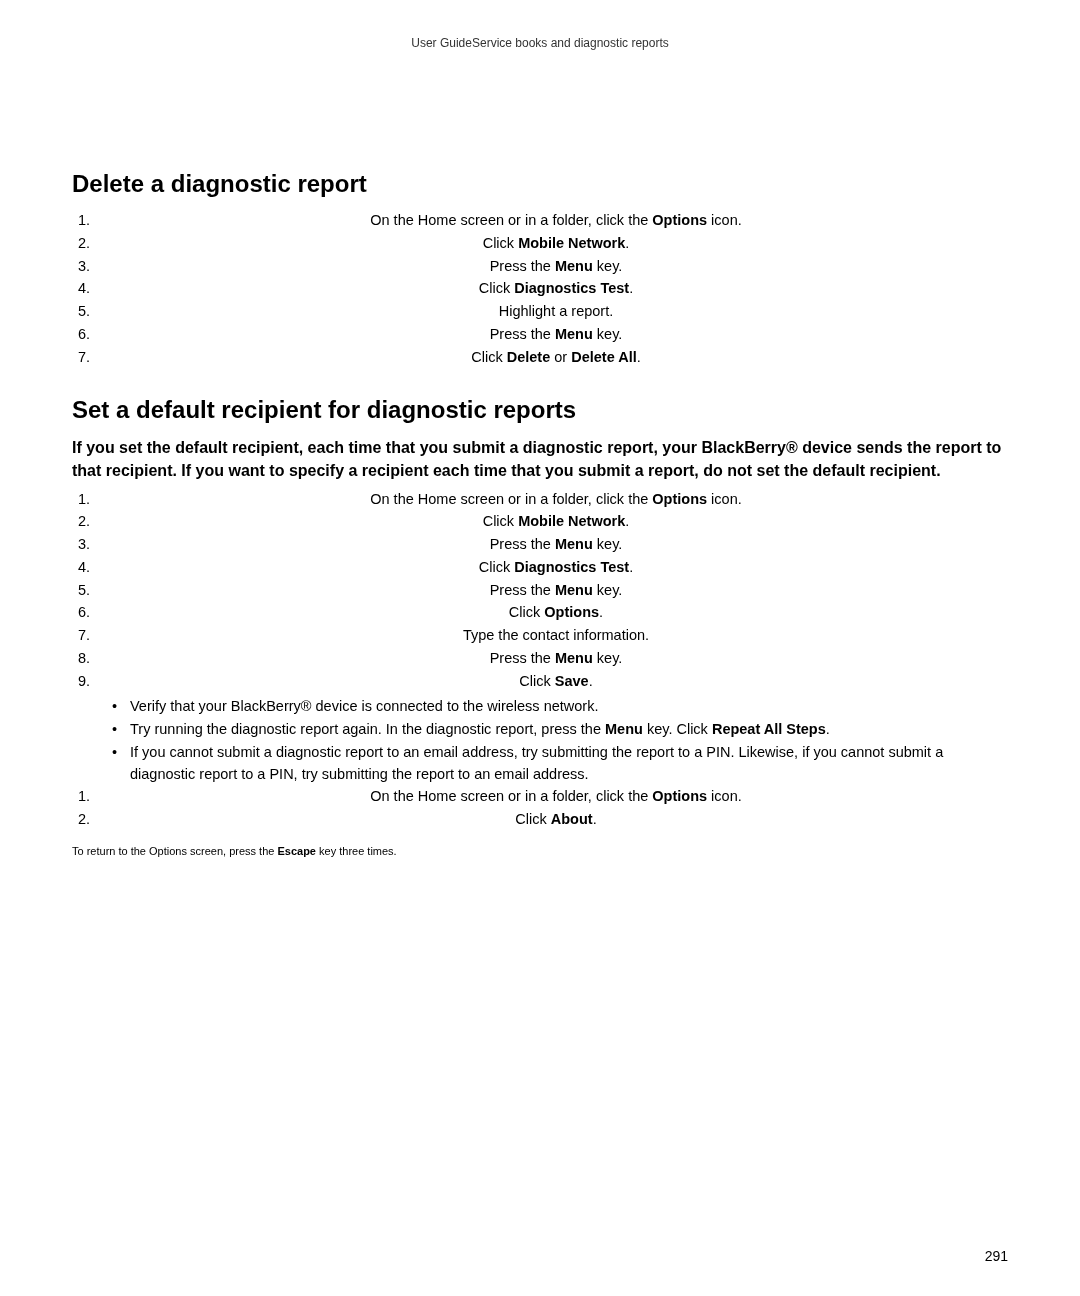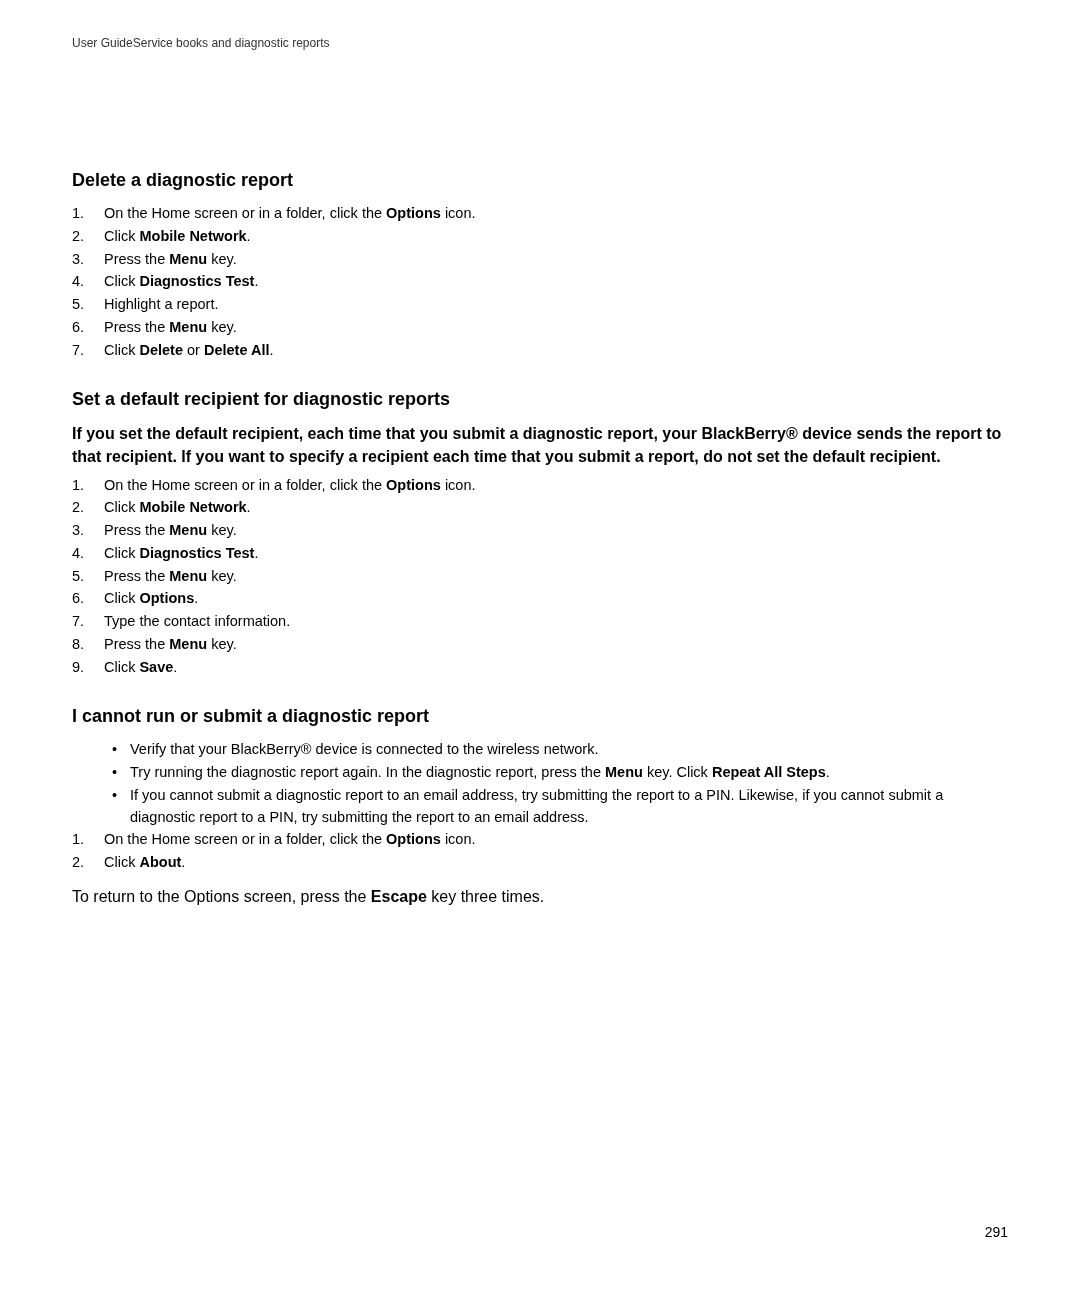--- a/index.html
+++ b/index.html
@@ -9,44 +9,45 @@
     color: #000000;
     width: 1080px;
     height: 1296px;
     position: relative;
   }
   .page {
     padding: 36px 72px 40px 72px;
   }
   .header {
     display: flex;
-    justify-content: flex-start;
+    justify-content: center;
     font-size: 12px;
     color: #333;
     margin-bottom: 120px;
   }
   h2 {
-    font-size: 18px;
+    font-size: 24px;
     font-weight: bold;
     margin-bottom: 12px;
     margin-top: 28px;
   }
   h2:first-of-type {
     margin-top: 0;
   }
   .intro {
     font-size: 16px;
     line-height: 1.45;
     margin-bottom: 6px;
     font-weight: bold;
   }
   ol {
     list-style: none;
     counter-reset: item;
     margin-bottom: 4px;
+    text-align: center;
   }
   ol li {
     counter-increment: item;
     font-size: 14.5px;
     line-height: 1.5;
     padding-left: 32px;
     position: relative;
     margin-bottom: 1px;
   }
   ol li::before {
@@ -66,26 +67,26 @@
     position: relative;
     margin-bottom: 1px;
   }
   ul li::before {
     content: "•";
     position: absolute;
     left: 0;
   }
   .bold { font-weight: bold; }
   .footer-note {
-    font-size: 16px;
+    font-size: 11px;
     margin-top: 14px;
   }
   .page-number {
     position: absolute;
-    bottom: 56px;
+    bottom: 32px;
     right: 72px;
     font-size: 14px;
   }
 </style>
 </head>
 <body>
 
 <div class="page">
   <div class="header">
     <span>User Guide</span>
@@ -110,21 +111,20 @@
     <li><span>Click </span><span class="bold">Mobile Network</span><span>.</span></li>
     <li><span>Press the </span><span class="bold">Menu</span><span> key.</span></li>
     <li><span>Click </span><span class="bold">Diagnostics Test</span><span>.</span></li>
     <li><span>Press the </span><span class="bold">Menu</span><span> key.</span></li>
     <li><span>Click </span><span class="bold">Options</span><span>.</span></li>
     <li><span>Type the contact information.</span></li>
     <li><span>Press the </span><span class="bold">Menu</span><span> key.</span></li>
     <li><span>Click </span><span class="bold">Save</span><span>.</span></li>
   </ol>
 
-  <h2>I cannot run or submit a diagnostic report</h2>
   <ul>
     <li><span>Verify that your BlackBerry® device is connected to the wireless network.</span></li>
     <li><span>Try running the diagnostic report again. In the diagnostic report, press the </span><span class="bold">Menu</span><span> key. Click </span><span class="bold">Repeat All Steps</span><span>.</span></li>
     <li><span>If you cannot submit a diagnostic report to an email address, try submitting the report to a PIN. Likewise, if you cannot submit a diagnostic report to a PIN, try submitting the report to an email address.</span></li>
   </ul>
 
   <ol>
     <li><span>On the Home screen or in a folder, click the </span><span class="bold">Options</span><span> icon.</span></li>
     <li><span>Click </span><span class="bold">About</span><span>.</span></li>
   </ol>

